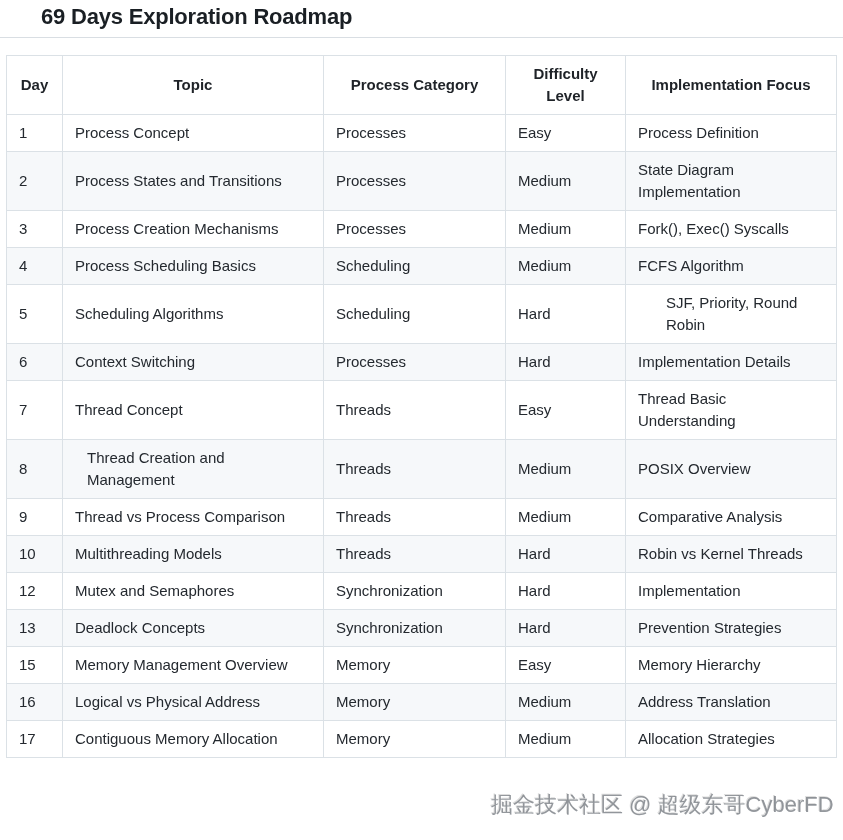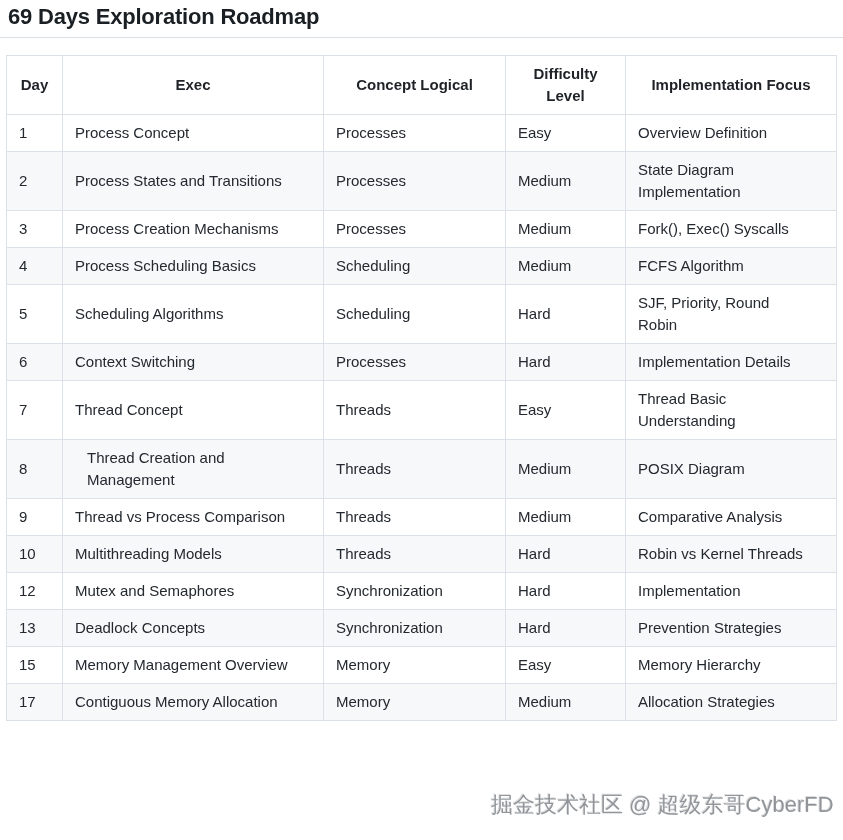--- a/index.html
+++ b/index.html
@@ -11,20 +11,21 @@
     color: #24292f;
     position: relative;
   }
   .page-title {
     font-size: 22px;
     font-weight: 700;
     color: #1a1f24;
     padding: 3px 0 0 8px;
     letter-spacing: -0.2px;
     line-height: 28px;
+    margin-left: 33px;
   }
   .title-divider {
     margin-top: 6px;
     height: 1px;
     width: 843px;
     background: #d9dee3;
   }
   .table-wrap {
     margin: 17px 7px 0 6px;
   }
@@ -52,21 +53,21 @@
     padding: 7px 12px;
   }
   tbody tr:nth-child(even) td { background: #f6f8fa; }
   tbody tr:nth-child(odd) td { background: #ffffff; }
   col.c-day   { width: 56px; }
   col.c-topic { width: 261px; }
   col.c-cat   { width: 182px; }
   col.c-diff  { width: 120px; }
   col.c-focus { width: 211px; }
   
-  tbody tr:nth-child(5) td.cell-focus span { display: inline-block; max-width: 150px; }
+  tbody tr:nth-child(5) td.cell-focus span { display: inline-block; max-width: 150px; margin-left: 28px; }
   tbody tr:nth-child(8) td.cell-topic span { display: inline-block; max-width: 195px; margin-left: 12px; }
   .watermark {
     position: absolute;
     left: 491px;
     top: 790px;
     font-size: 22px;
     white-space: nowrap;
     color: rgba(112, 117, 124, 0.75);
     text-shadow: 1px 1px 0 rgba(255,255,255,0.65), -1px -1px 0 rgba(70,70,70,0.18);
     pointer-events: none;
@@ -84,33 +85,33 @@
     <colgroup>
       <col class="c-day">
         <col class="c-topic">
         <col class="c-cat">
         <col class="c-diff">
         <col class="c-focus">
     </colgroup>
     <thead>
       <tr>
         <th>Day</th>
-        <th>Exec</th>
-        <th>Concept Logical</th>
+        <th>Topic</th>
+        <th>Process Category</th>
         <th>Difficulty Level</th>
         <th>Implementation Focus</th>
       </tr>
     </thead>
     <tbody id="roadmap-body">
         <tr>
           <td class="cell-day"><span>1</span></td>
           <td class="cell-topic"><span>Process Concept</span></td>
           <td class="cell-category"><span>Processes</span></td>
           <td class="cell-difficulty"><span>Easy</span></td>
-          <td class="cell-focus"><span>Overview Definition</span></td>
+          <td class="cell-focus"><span>Process Definition</span></td>
         </tr>
         <tr>
           <td class="cell-day"><span>2</span></td>
           <td class="cell-topic"><span>Process States and Transitions</span></td>
           <td class="cell-category"><span>Processes</span></td>
           <td class="cell-difficulty"><span>Medium</span></td>
           <td class="cell-focus"><span>State Diagram Implementation</span></td>
         </tr>
         <tr>
           <td class="cell-day"><span>3</span></td>
@@ -145,21 +146,21 @@
           <td class="cell-topic"><span>Thread Concept</span></td>
           <td class="cell-category"><span>Threads</span></td>
           <td class="cell-difficulty"><span>Easy</span></td>
           <td class="cell-focus"><span>Thread Basic Understanding</span></td>
         </tr>
         <tr>
           <td class="cell-day"><span>8</span></td>
           <td class="cell-topic"><span>Thread Creation and Management</span></td>
           <td class="cell-category"><span>Threads</span></td>
           <td class="cell-difficulty"><span>Medium</span></td>
-          <td class="cell-focus"><span>POSIX Diagram</span></td>
+          <td class="cell-focus"><span>POSIX Overview</span></td>
         </tr>
         <tr>
           <td class="cell-day"><span>9</span></td>
           <td class="cell-topic"><span>Thread vs Process Comparison</span></td>
           <td class="cell-category"><span>Threads</span></td>
           <td class="cell-difficulty"><span>Medium</span></td>
           <td class="cell-focus"><span>Comparative Analysis</span></td>
         </tr>
         <tr>
           <td class="cell-day"><span>10</span></td>
@@ -183,20 +184,27 @@
           <td class="cell-focus"><span>Prevention Strategies</span></td>
         </tr>
         <tr>
           <td class="cell-day"><span>15</span></td>
           <td class="cell-topic"><span>Memory Management Overview</span></td>
           <td class="cell-category"><span>Memory</span></td>
           <td class="cell-difficulty"><span>Easy</span></td>
           <td class="cell-focus"><span>Memory Hierarchy</span></td>
         </tr>
         <tr>
+          <td class="cell-day"><span>16</span></td>
+          <td class="cell-topic"><span>Logical vs Physical Address</span></td>
+          <td class="cell-category"><span>Memory</span></td>
+          <td class="cell-difficulty"><span>Medium</span></td>
+          <td class="cell-focus"><span>Address Translation</span></td>
+        </tr>
+        <tr>
           <td class="cell-day"><span>17</span></td>
           <td class="cell-topic"><span>Contiguous Memory Allocation</span></td>
           <td class="cell-category"><span>Memory</span></td>
           <td class="cell-difficulty"><span>Medium</span></td>
           <td class="cell-focus"><span>Allocation Strategies</span></td>
         </tr>
       </tbody>
   </table>
 </div>
 

